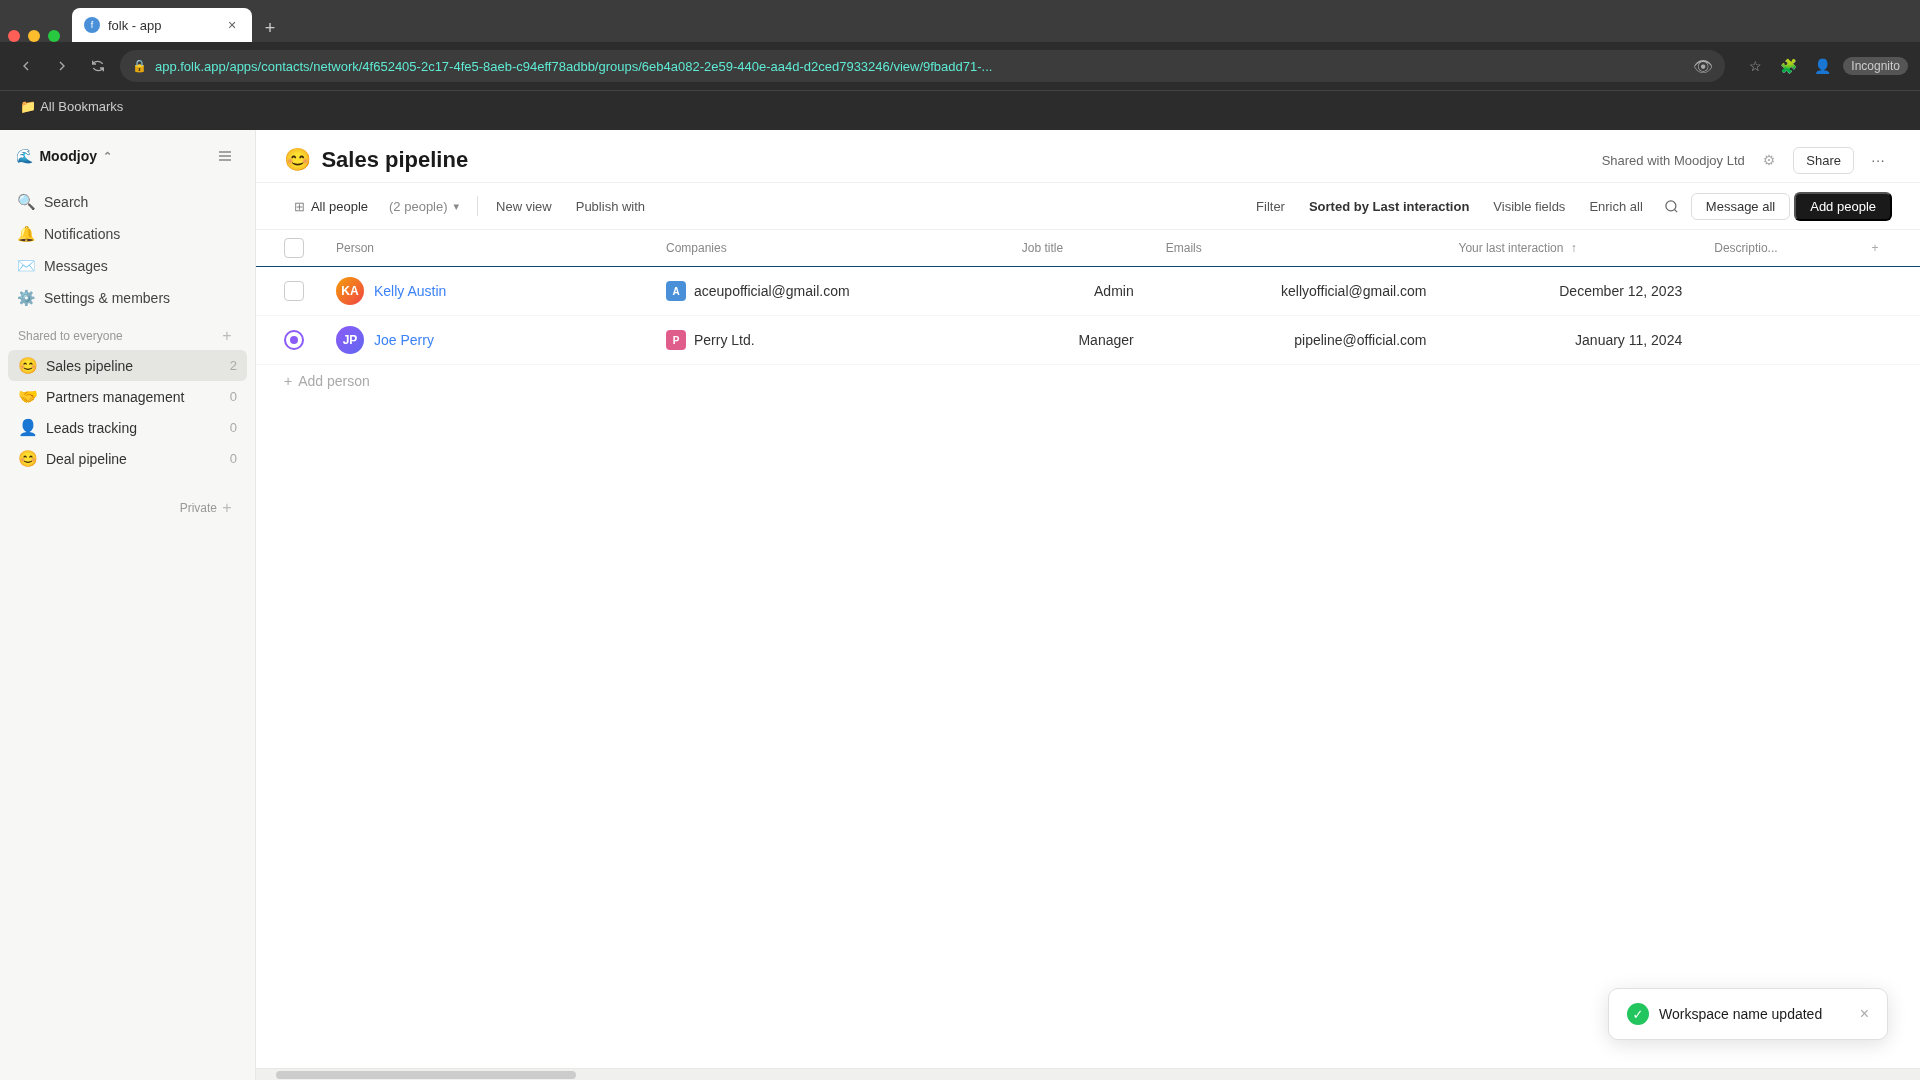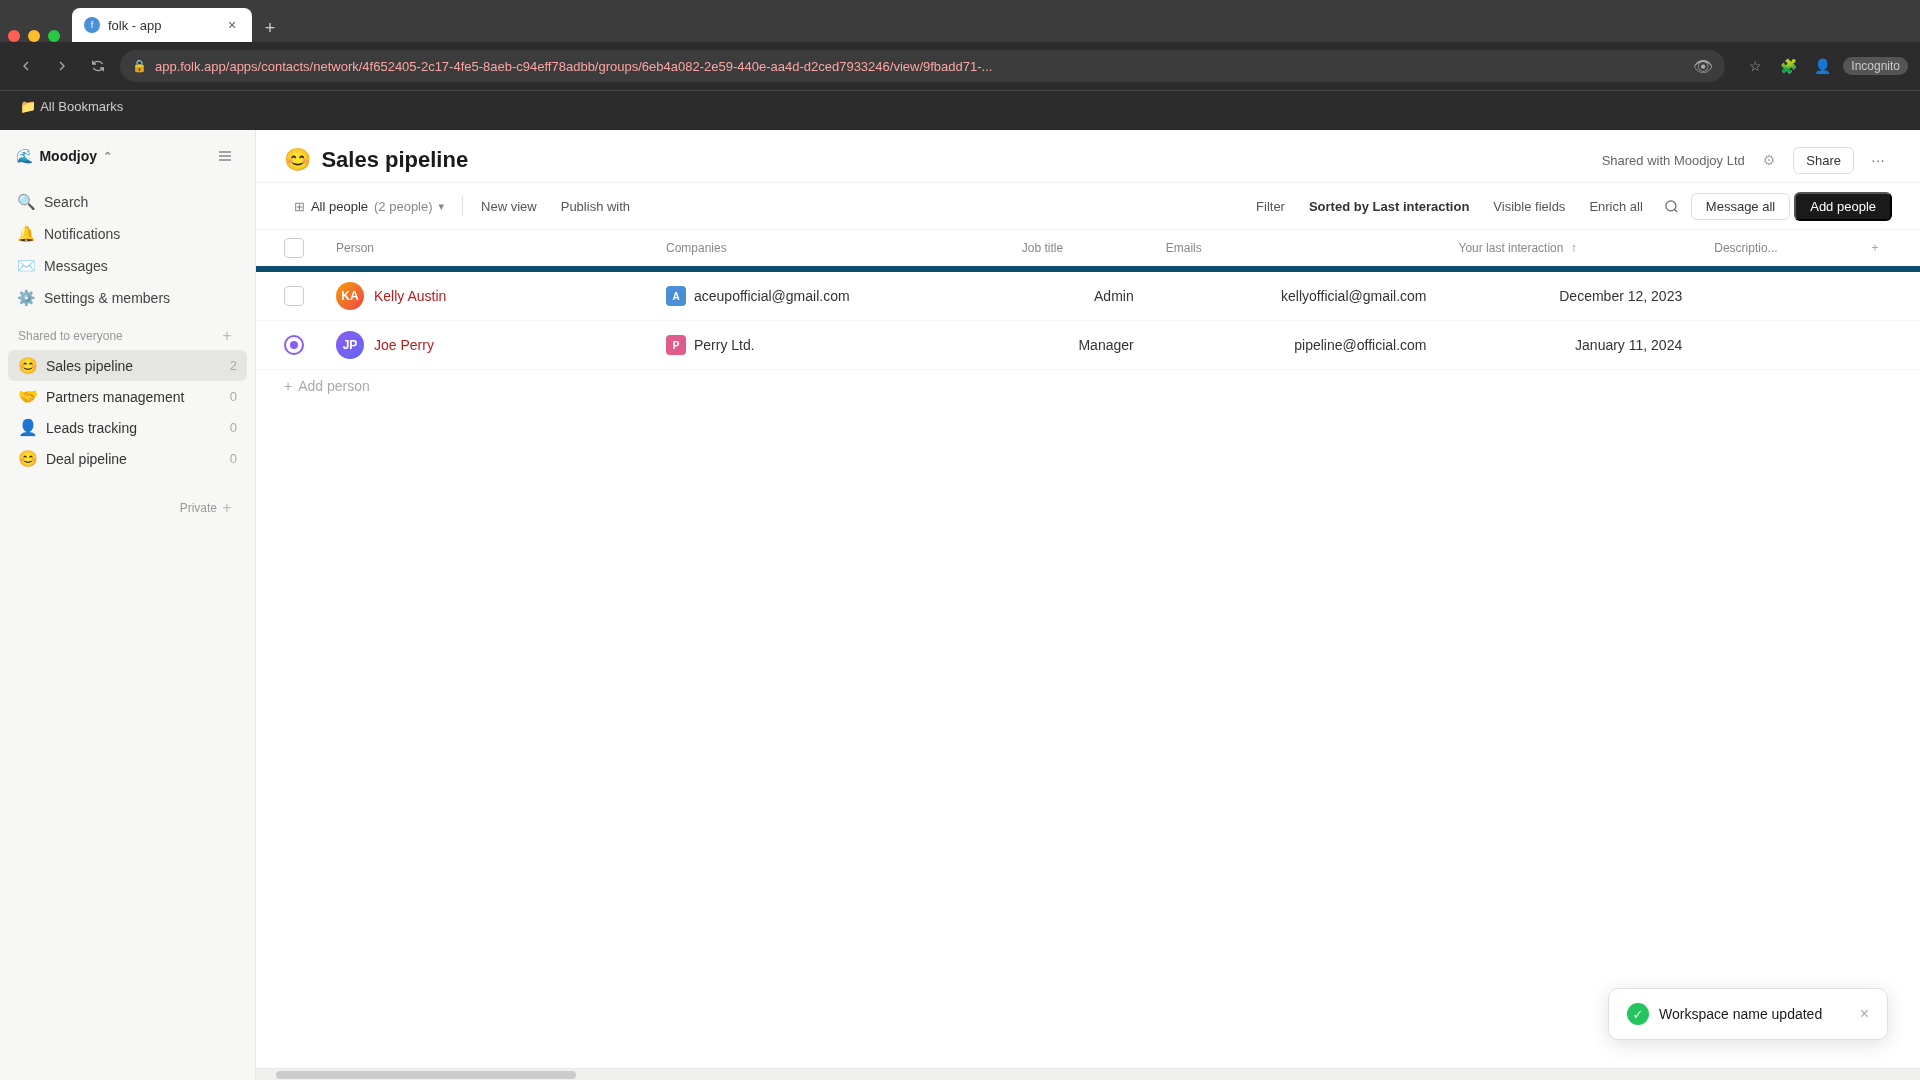--- a/index.html
+++ b/index.html
@@ -12,21 +12,21 @@
     .browser-tab .tab-favicon { width: 16px; height: 16px; background: #4a90d9; border-radius: 50%; display: flex; align-items: center; justify-content: center; font-size: 9px; color: #fff; flex-shrink: 0; }
     .browser-tab .tab-title { flex: 1; overflow: hidden; white-space: nowrap; text-overflow: ellipsis; font-size: 13px; }
     .browser-tab .tab-close { width: 16px; height: 16px; display: flex; align-items: center; justify-content: center; border-radius: 50%; cursor: pointer; color: #666; font-size: 11px; }
     .new-tab-btn { width: 28px; height: 28px; display: flex; align-items: center; justify-content: center; color: #ccc; font-size: 18px; cursor: pointer; margin-left: 4px; }
 
     .browser-toolbar { background: #2c2c2c; height: 48px; display: flex; align-items: center; padding: 0 12px; gap: 8px; }
     .nav-btn { width: 28px; height: 28px; display: flex; align-items: center; justify-content: center; color: #aaa; cursor: pointer; border-radius: 50%; }
     .nav-btn svg { width: 16px; height: 16px; fill: currentColor; }
     .address-bar { flex: 1; background: #3c3c3c; border-radius: 20px; height: 32px; display: flex; align-items: center; padding: 0 12px; gap: 8px; }
     .address-bar .lock-icon { color: #aaa; font-size: 12px; }
-    .address-url { color: #fca5a5; font-size: 13px; flex: 1; }
+    .address-url { color: #5eead4; font-size: 13px; flex: 1; }
     .toolbar-right { display: flex; align-items: center; gap: 6px; margin-left: 8px; }
     .toolbar-icon { width: 28px; height: 28px; display: flex; align-items: center; justify-content: center; color: #aaa; cursor: pointer; font-size: 14px; border-radius: 4px; }
     .incognito-badge { background: #555; color: #ccc; font-size: 12px; padding: 2px 8px; border-radius: 12px; cursor: pointer; }
     .bookmarks-bar { background: #2c2c2c; height: 32px; display: flex; align-items: center; padding: 0 12px; border-top: 1px solid #444; }
     .bookmarks-item { color: #ccc; font-size: 13px; display: flex; align-items: center; gap: 4px; cursor: pointer; padding: 2px 8px; border-radius: 4px; }
 
     
     .app-layout { display: flex; height: calc(1080px - 130px); }
 
     
@@ -58,50 +58,50 @@
     .page-emoji { font-size: 22px; }
     .page-title { font-size: 22px; font-weight: 700; color: #1a1a1a; }
     .page-header-actions { display: flex; align-items: center; gap: 10px; }
     .shared-badge { display: flex; align-items: center; gap: 18px; color: #666; font-size: 13px; cursor: pointer; padding: 4px 8px; border-radius: 6px; }
     .share-btn { background: #fff; border: 1px solid #ddd; border-radius: 6px; padding: 5px 12px; font-size: 13px; cursor: pointer; color: #333; }
     .more-btn { width: 28px; height: 28px; display: flex; align-items: center; justify-content: center; color: #666; cursor: pointer; border-radius: 4px; }
 
     
     .view-toolbar { padding: 8px 28px; display: flex; align-items: center; gap: 4px; border-bottom: 1px solid #f0f0ee; }
     .all-people-btn { display: flex; align-items: center; gap: 6px; padding: 5px 10px; border-radius: 6px; cursor: pointer; color: #333; font-size: 13px; font-weight: 500; }
-    .all-people-btn .count { color: #888; font-weight: 400; }
+    .all-people-btn .count { color: #888; font-weight: 400; margin-left: 15px; }
     .toolbar-divider { width: 1px; height: 20px; background: #e0e0de; margin: 0 4px; }
     .toolbar-btn { padding: 5px 10px; border-radius: 6px; cursor: pointer; color: #555; font-size: 13px; }
     .toolbar-spacer { flex: 1; }
     .filter-btn { padding: 5px 10px; border-radius: 6px; cursor: pointer; color: #555; font-size: 13px; }
     .sorted-by { padding: 5px 10px; border-radius: 6px; cursor: pointer; color: #555; font-size: 13px; }
     .sorted-by span { font-weight: 600; color: #333; }
     .visible-fields-btn { padding: 5px 10px; border-radius: 6px; cursor: pointer; color: #555; font-size: 13px; }
     .enrich-all-btn { padding: 5px 10px; border-radius: 6px; cursor: pointer; color: #555; font-size: 13px; }
     .search-icon-btn { width: 30px; height: 30px; display: flex; align-items: center; justify-content: center; color: #666; cursor: pointer; border-radius: 6px; }
     .message-all-btn { background: #fff; border: 1px solid #ddd; border-radius: 6px; padding: 5px 14px; font-size: 13px; cursor: pointer; color: #333; }
     .add-people-btn { background: #1a1a1a; color: #fff; border-radius: 6px; padding: 5px 14px; font-size: 13px; cursor: pointer; }
 
     
     .table-container { flex: 1; overflow: auto; }
     .contacts-table { width: 100%; border-collapse: collapse; }
-    .contacts-table thead th { text-align: left; padding: 8px 16px; font-size: 12px; color: #888; font-weight: 500; border-bottom: 6px solid #0c4a6e; position: sticky; top: 0; background: #fff; z-index: 1; white-space: nowrap; }
+    .contacts-table thead th { text-align: left; padding: 8px 16px; font-size: 12px; color: #888; font-weight: 500; border-bottom: 1px solid #0c4a6e; position: sticky; top: 0; background: #fff; z-index: 1; white-space: nowrap; }
     .contacts-table thead th:first-child { width: 48px; padding-left: 28px; }
     .contacts-table thead th.person-col { min-width: 200px; }
     .contacts-table thead th.sortable { cursor: pointer; }
     .contacts-table thead th .sort-arrow { margin-left: 4px; }
 
     .contacts-table tbody tr { border-bottom: 1px solid #f5f5f3; }
     .contacts-table tbody td { padding: 10px 16px; font-size: 14px; color: #333; vertical-align: middle; text-align: right; }
     .contacts-table tbody td:first-child { padding-left: 28px; }
 
     .checkbox-cell { width: 20px; height: 20px; border: 1.5px solid #ccc; border-radius: 4px; cursor: pointer; flex-shrink: 0; }
     .person-cell { display: flex; align-items: center; gap: 10px; }
     .person-avatar { width: 28px; height: 28px; border-radius: 50%; display: flex; align-items: center; justify-content: center; font-size: 12px; font-weight: 600; color: #fff; flex-shrink: 0; }
-    .person-name { font-weight: 500; color: #b91c1c; }
+    .person-name { font-weight: 500; color: #3b82f6; }
     .person-row-actions { margin-left: auto; opacity: 0; }
     .row-action-btn { width: 26px; height: 26px; display: flex; align-items: center; justify-content: center; border-radius: 4px; cursor: pointer; color: #888; font-size: 14px; }
 
     .company-cell { display: flex; align-items: center; gap: 8px; }
     .company-badge { width: 20px; height: 20px; border-radius: 4px; background: #4a90d9; display: flex; align-items: center; justify-content: center; color: #fff; font-size: 10px; font-weight: 700; flex-shrink: 0; }
     .company-badge.pink { background: #e05c8a; }
 
     .email-cell { color: #555; }
     .date-cell { color: #555; }
 

